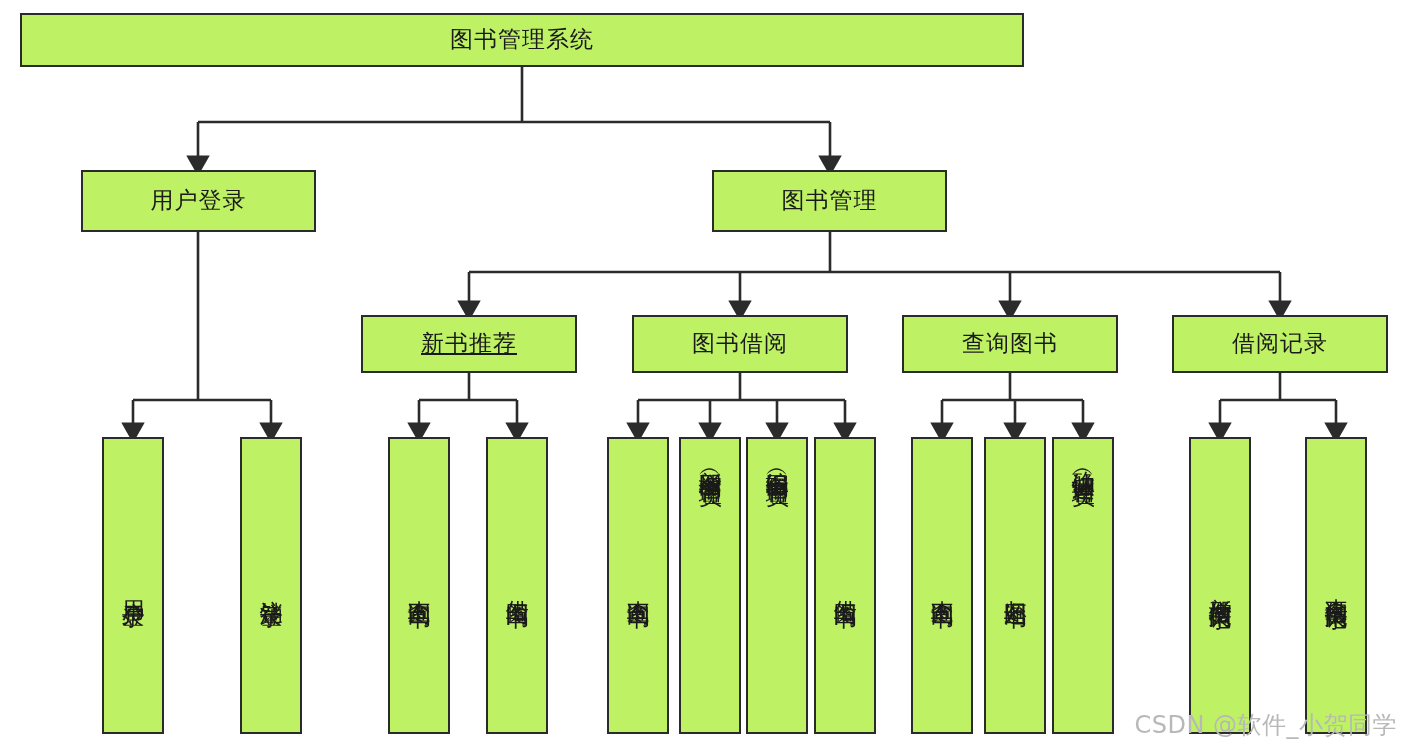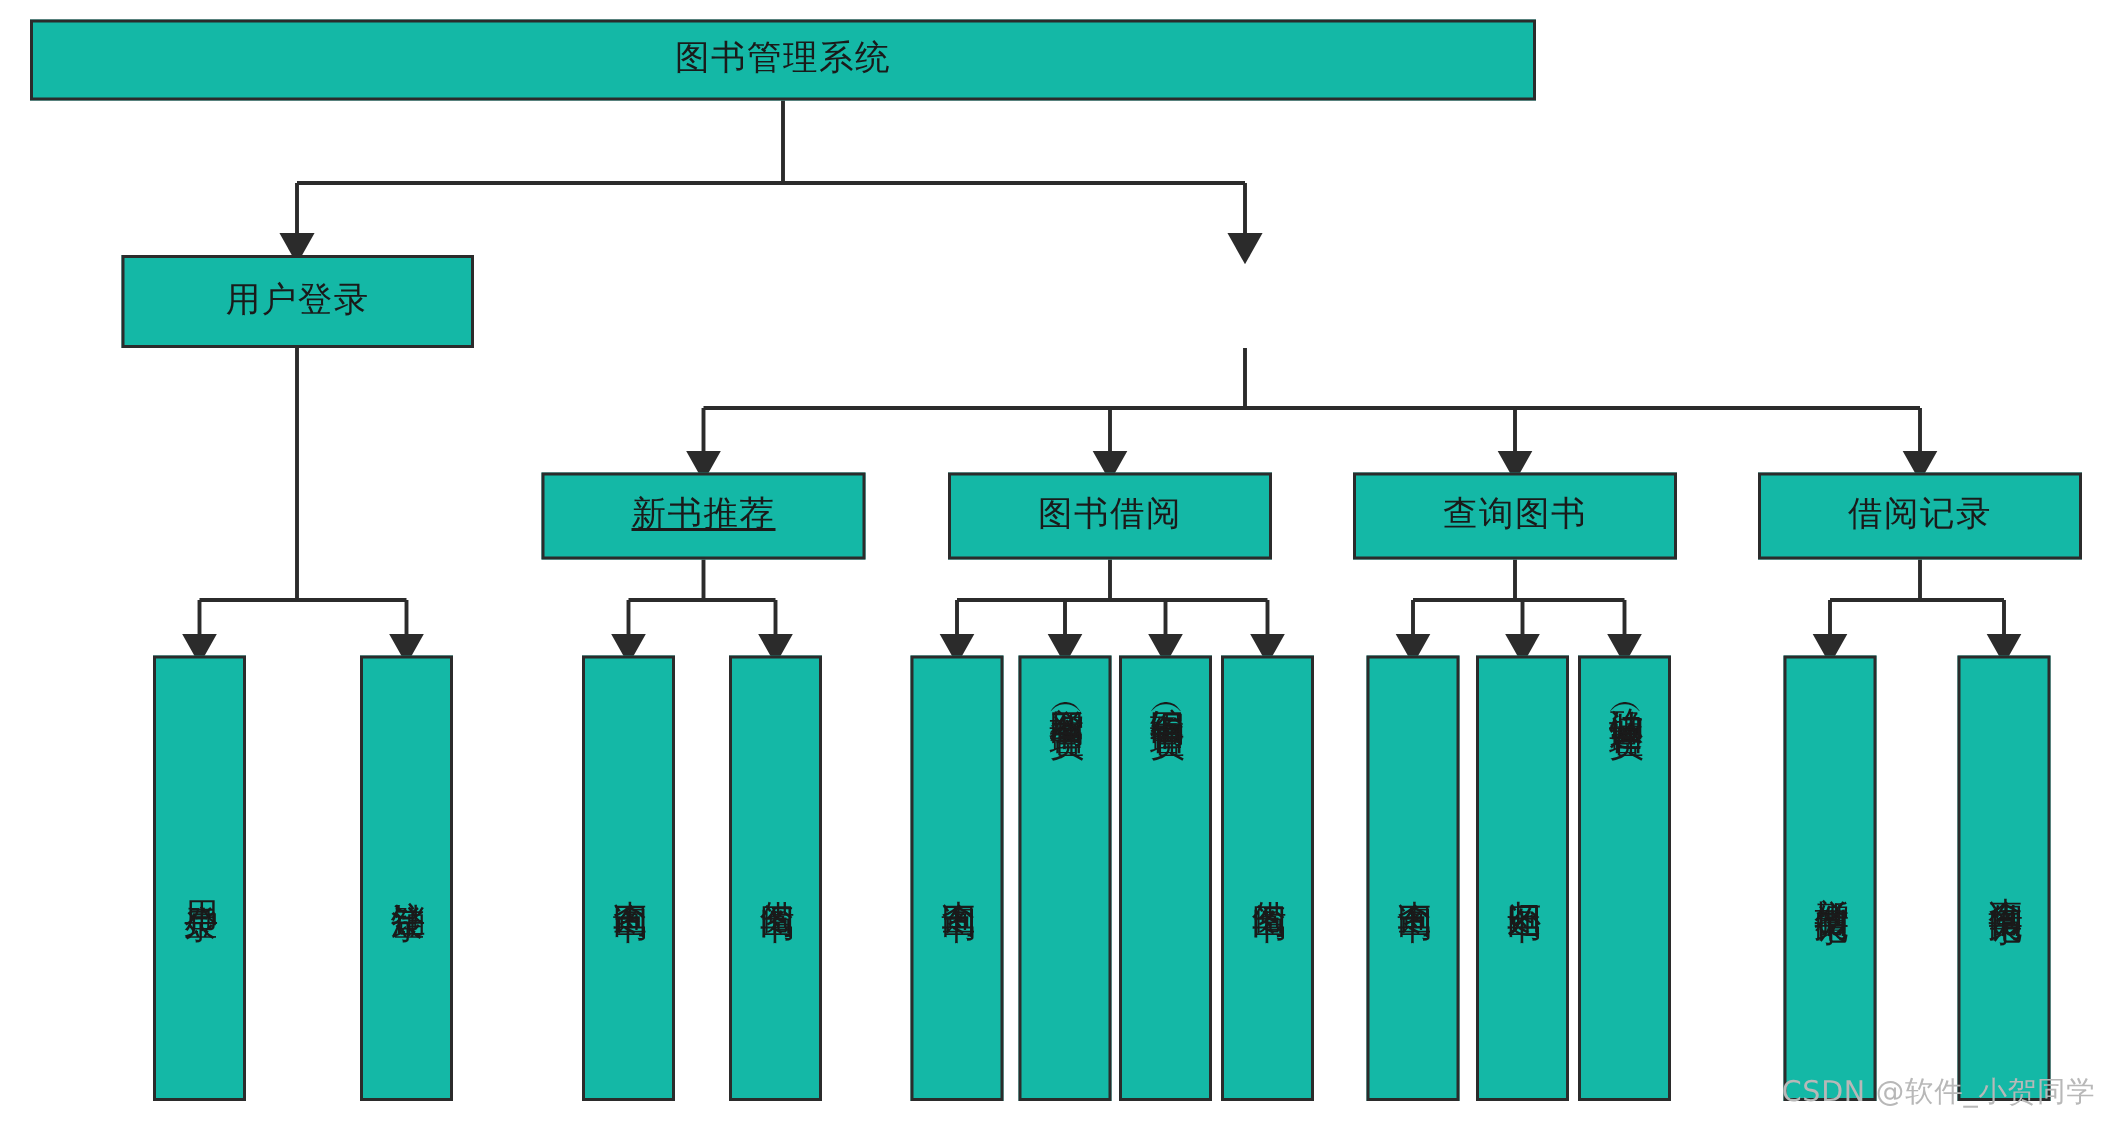--- a/index.html
+++ b/index.html
@@ -20,21 +20,21 @@
     left: 0;
     top: 0;
     width: 1405px;
     height: 747px;
     pointer-events: none;
   }
   .node {
     position: absolute;
     box-sizing: border-box;
     border: 2px solid #2b2b2b;
-    background: #14b8a6;
+    background: #bef264;
     display: flex;
     align-items: center;
     justify-content: center;
     color: #1a1a1a;
   }
   .node.horiz {
     font-size: 23px;
     line-height: 1.1;
     letter-spacing: 1px;
   }
@@ -52,21 +52,21 @@
     text-align: left;
   }
   .node.vert.centered {
     align-items: center;
     padding-top: 0;
   }
   #watermark {
     position: absolute;
     right: 8px;
     bottom: 6px;
-    font-size: 19px;
+    font-size: 24px;
     color: #b8b8b8;
     letter-spacing: 0.5px;
     white-space: nowrap;
   }
 </style>
 </head>
 <body>
 
 <div id="canvas">
 
@@ -123,20 +123,23 @@
     </g>
   </svg>
 
   <div class="node horiz" style="left:20px; top:13px; width:1004px; height:54px;">
     <span>图书管理系统</span>
   </div>
 
   <div class="node horiz" style="left:81px; top:170px; width:235px; height:62px;">
     <span>用户登录</span>
   </div>
+  <div class="node horiz" style="left:712px; top:170px; width:235px; height:62px;">
+    <span>图书管理</span>
+  </div>
 
   <div class="node horiz" style="left:361px; top:315px; width:216px; height:58px;text-decoration:underline;">
     <span>新书推荐</span>
   </div>
   <div class="node horiz" style="left:632px; top:315px; width:216px; height:58px;">
     <span>图书借阅</span>
   </div>
   <div class="node horiz" style="left:902px; top:315px; width:216px; height:58px;">
     <span>查询图书</span>
   </div>

